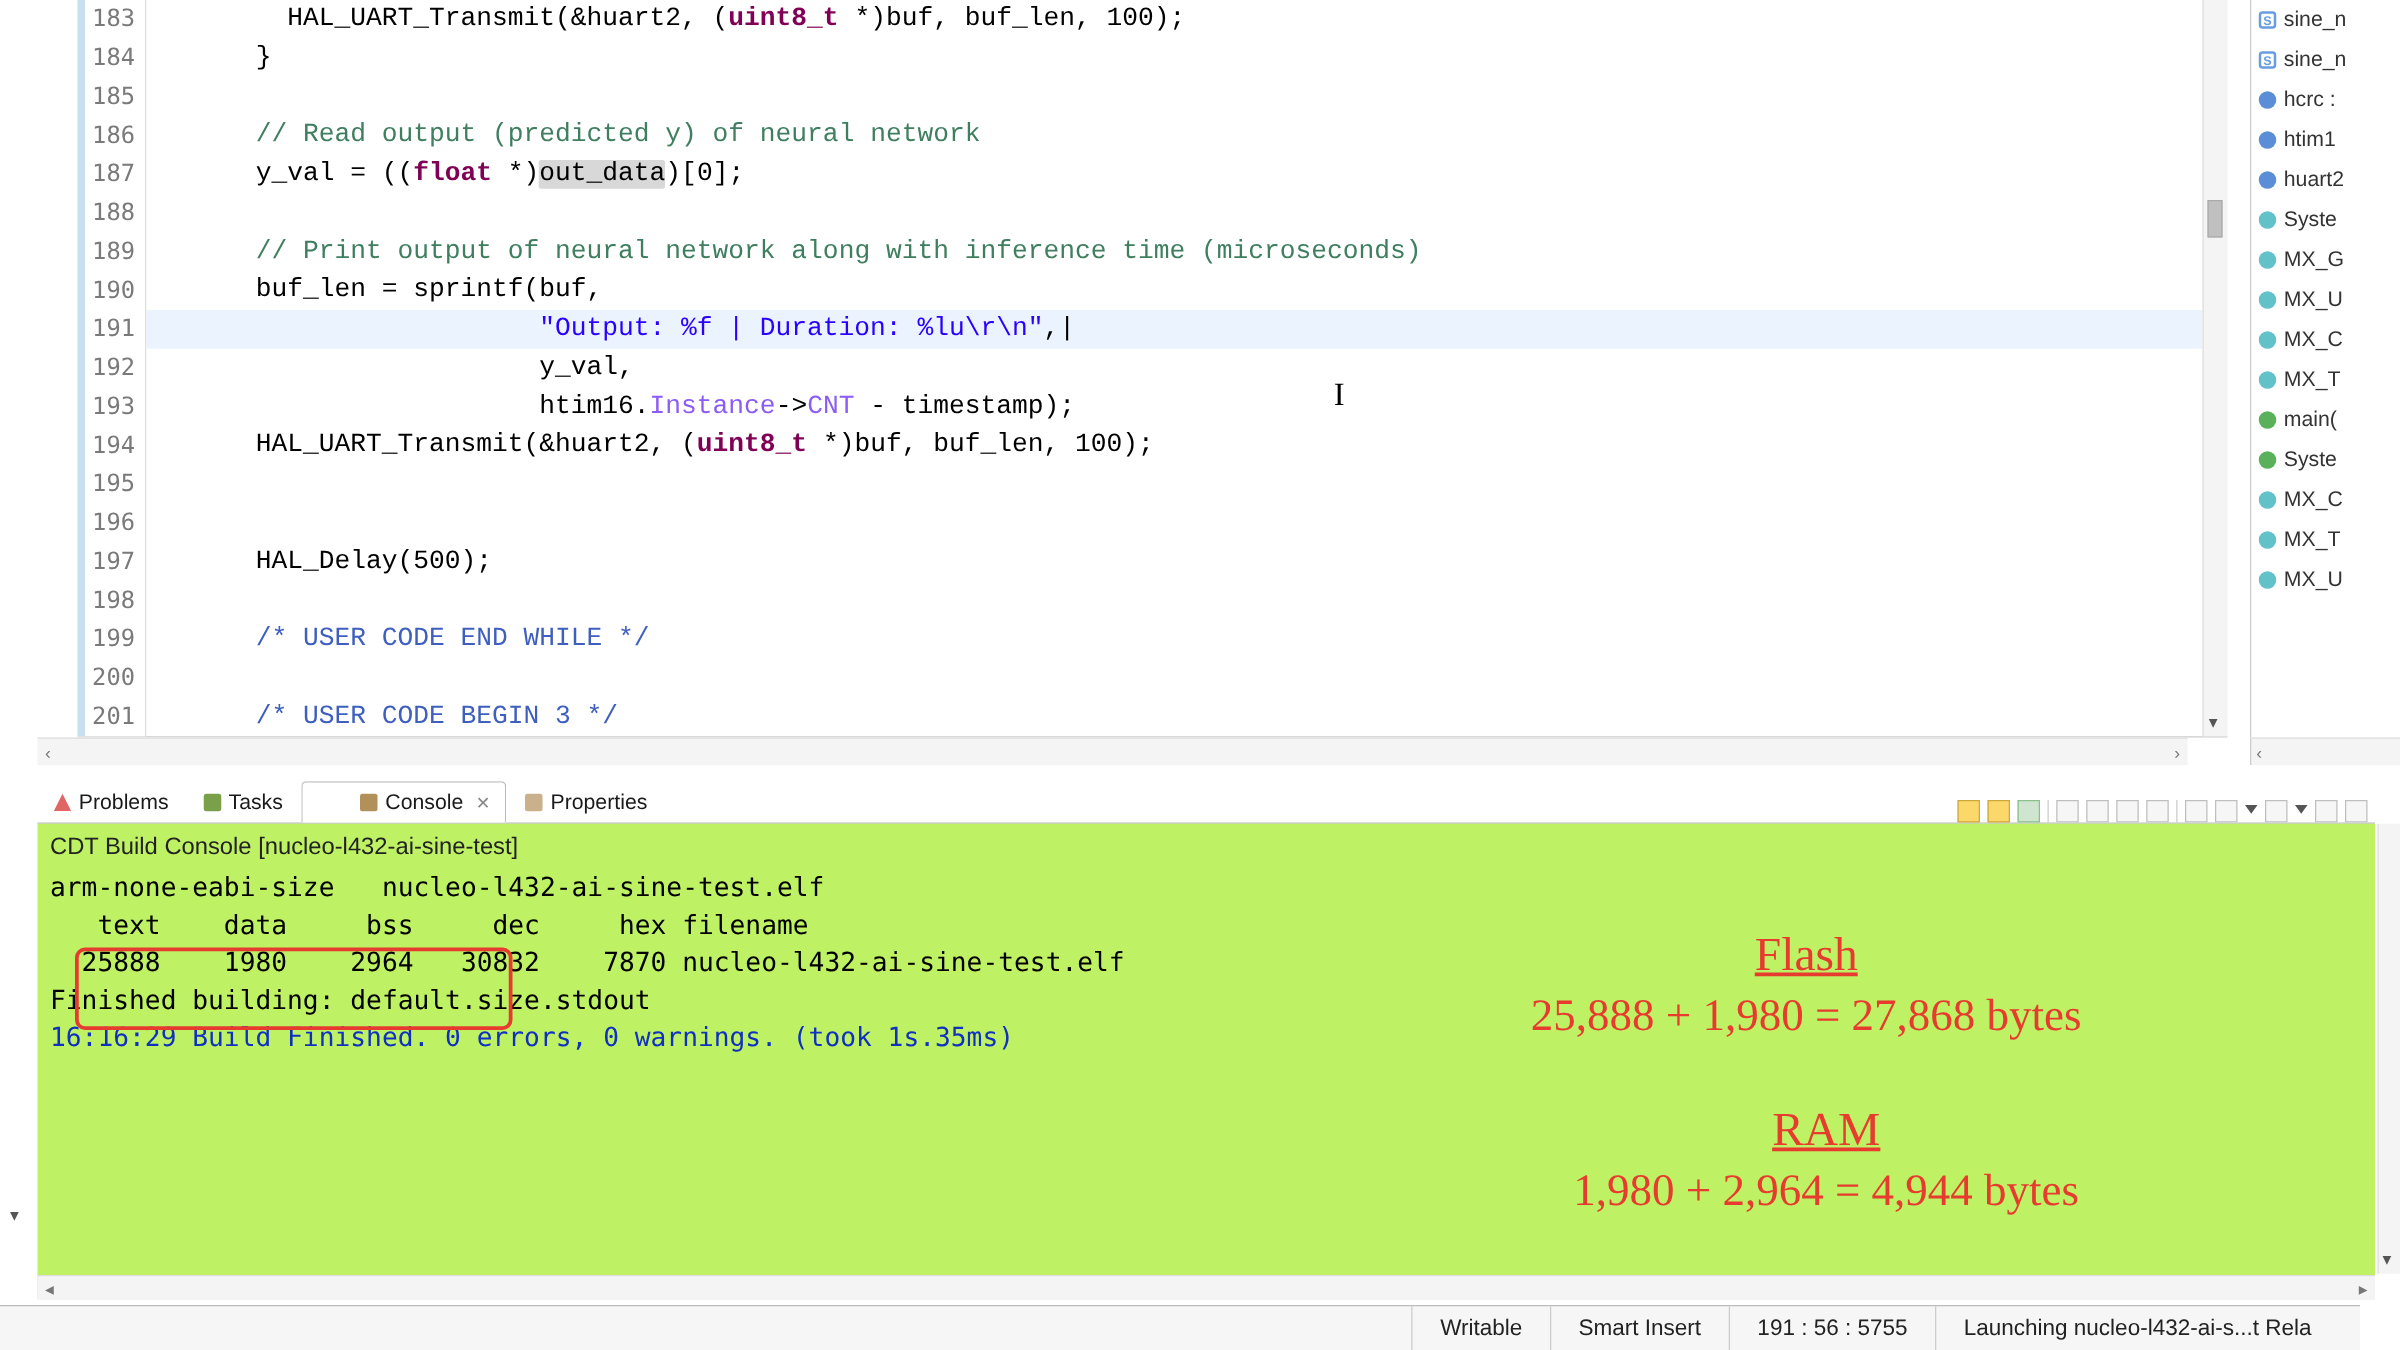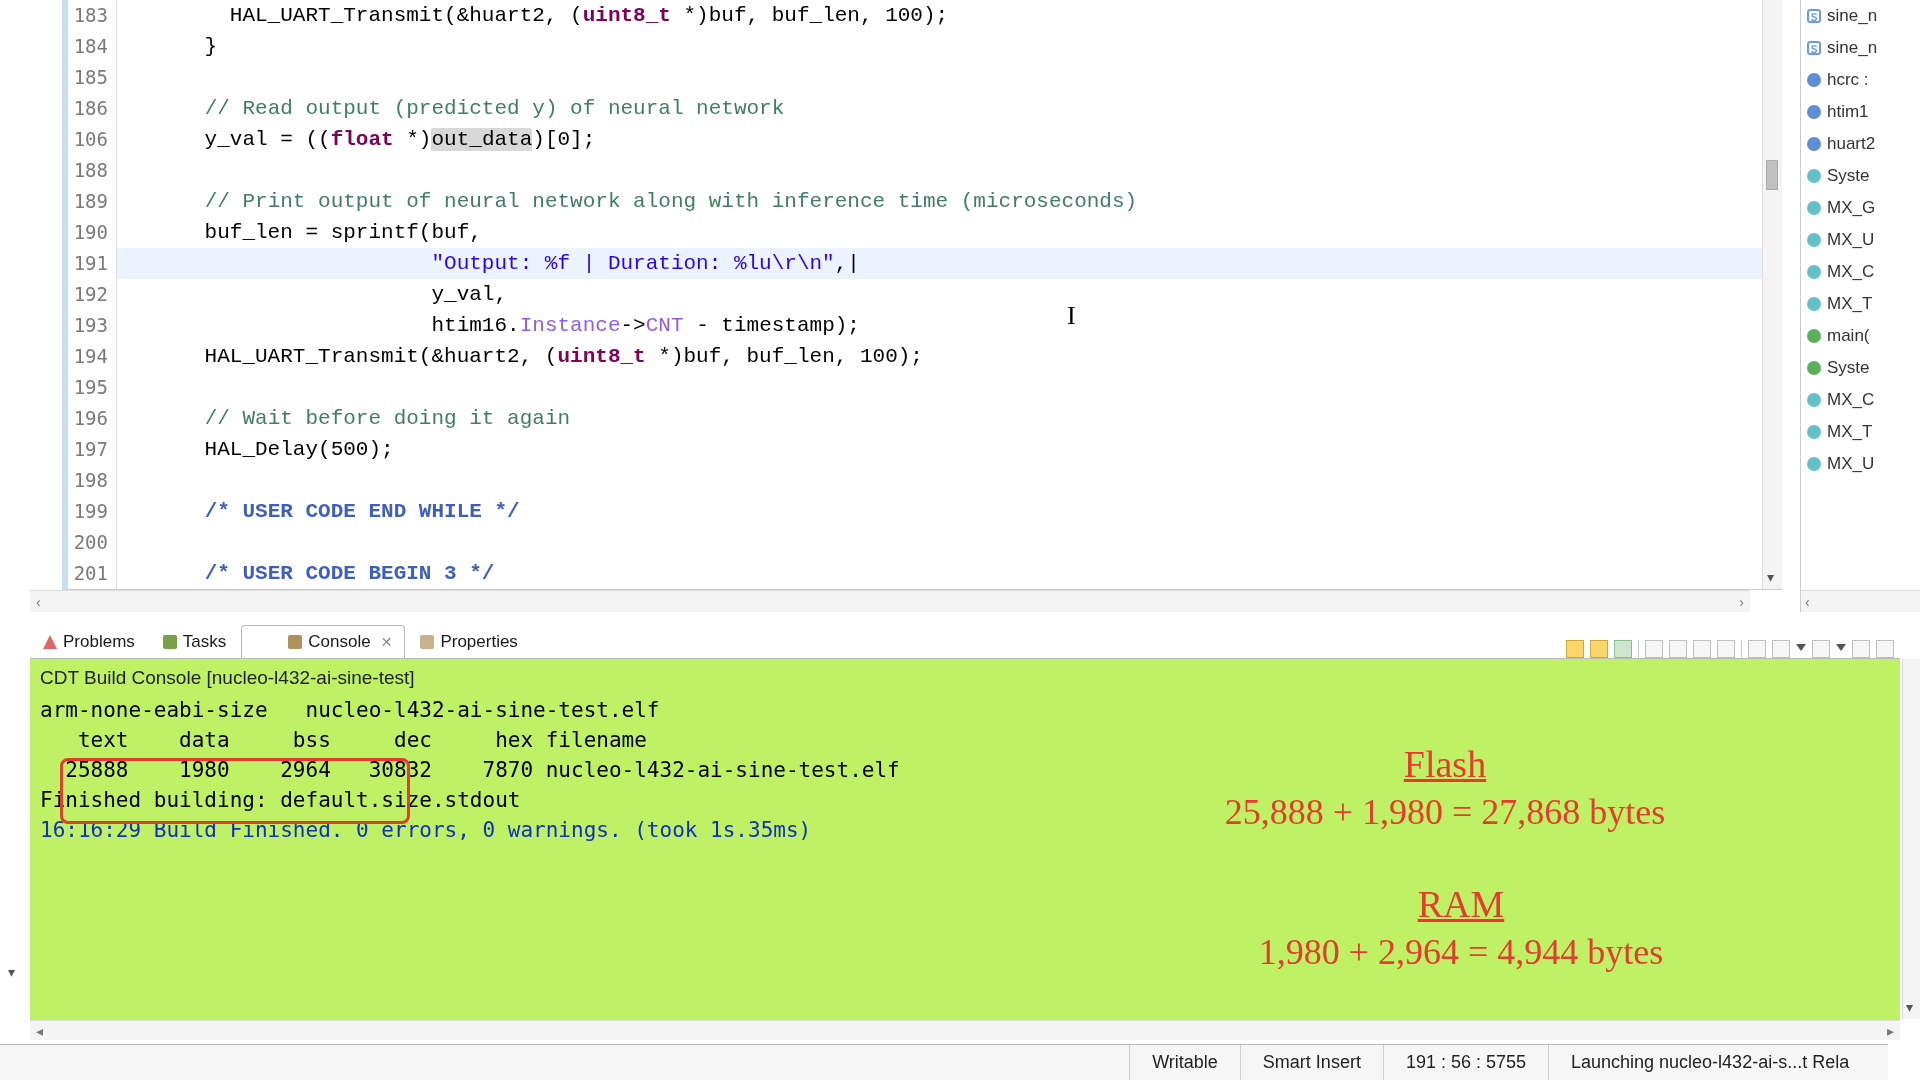--- a/index.html
+++ b/index.html
@@ -48,21 +48,21 @@
     font-family: "Consolas", "Courier New", monospace;
     font-size: 21px;
     line-height: 31px;
     position: relative;
     overflow:hidden;
   }
   .line { white-space: pre; height:31px; padding-left:12px; }
   .ln { font-family: Consolas, monospace; font-size:19px; color:#7a7a7a; line-height:31px; height:31px; }
   .kw { color:#7f0055; font-weight:bold; }
   .cm { color:#3f7f5f;text-align:right; }
-  .cm2 { color:#3f5fbf;font-weight:bold; }
+  .cm2 { color:#3f5fbf; }
   .str { color:#2a00ff; }
   .fld { color:#8b5cf6; }
   .hl-line { background:#eaf3fe; }
   .occ { background:#d8d8d8; border-radius:2px; }
   .text-cursor-caret {
     position:absolute;
     left:950px; top:300px;
     font-size:26px; color:#000;
     font-family:serif;
   }
@@ -161,21 +161,21 @@
 <div class="left-gutter-collapse">
   <span class="arrow">▾</span>
 </div>
 
 <div class="editor-area">
   <div class="gutter" id="gutter">
       <div class="ln">183</div>
       <div class="ln">184</div>
       <div class="ln">185</div>
       <div class="ln">186</div>
-      <div class="ln">106</div>
+      <div class="ln">187</div>
       <div class="ln">188</div>
       <div class="ln">189</div>
       <div class="ln">190</div>
       <div class="ln">191</div>
       <div class="ln">192</div>
       <div class="ln">193</div>
       <div class="ln">194</div>
       <div class="ln">195</div>
       <div class="ln">196</div>
       <div class="ln">197</div>
@@ -192,21 +192,21 @@
       <div class="line"><span>      </span><span class="cm">// Read output (predicted y) of neural network</span></div>
       <div class="line"><span>      y_val = ((</span><span class="kw">float</span><span> *)</span><span class="occ">out_data</span><span>)[0];</span></div>
       <div class="line"><span></span></div>
       <div class="line"><span>      </span><span class="cm">// Print output of neural network along with inference time (microseconds)</span></div>
       <div class="line"><span>      buf_len = </span><span>sprintf</span><span>(buf,</span></div>
       <div class="line hl-line"><span>                        </span><span class="str">"Output: %f | Duration: %lu\r\n"</span><span>,</span><span>|</span></div>
       <div class="line"><span>                        y_val,</span></div>
       <div class="line"><span>                        htim16.</span><span class="fld">Instance</span><span>-&gt;</span><span class="fld">CNT</span><span> - timestamp);</span></div>
       <div class="line"><span>      HAL_UART_Transmit(&amp;huart2, (</span><span class="kw">uint8_t</span><span> *)buf, buf_len, 100);</span></div>
       <div class="line"><span></span></div>
-      <div class="line"><span>      </span><span class="cm">// Wait before doing it again</span></div>
+      <div class="line"><span>      </span></div>
       <div class="line"><span>      HAL_Delay(500);</span></div>
       <div class="line"><span></span></div>
       <div class="line"><span>      </span><span class="cm2">/* USER CODE END WHILE */</span></div>
       <div class="line"><span></span></div>
       <div class="line"><span>      </span><span class="cm2">/* USER CODE BEGIN 3 */</span></div>
       <span class="text-cursor-caret">I</span>
     </div>
   <div class="editor-vscroll">
     <div class="thumb"></div>
     <span class="down">▾</span>

